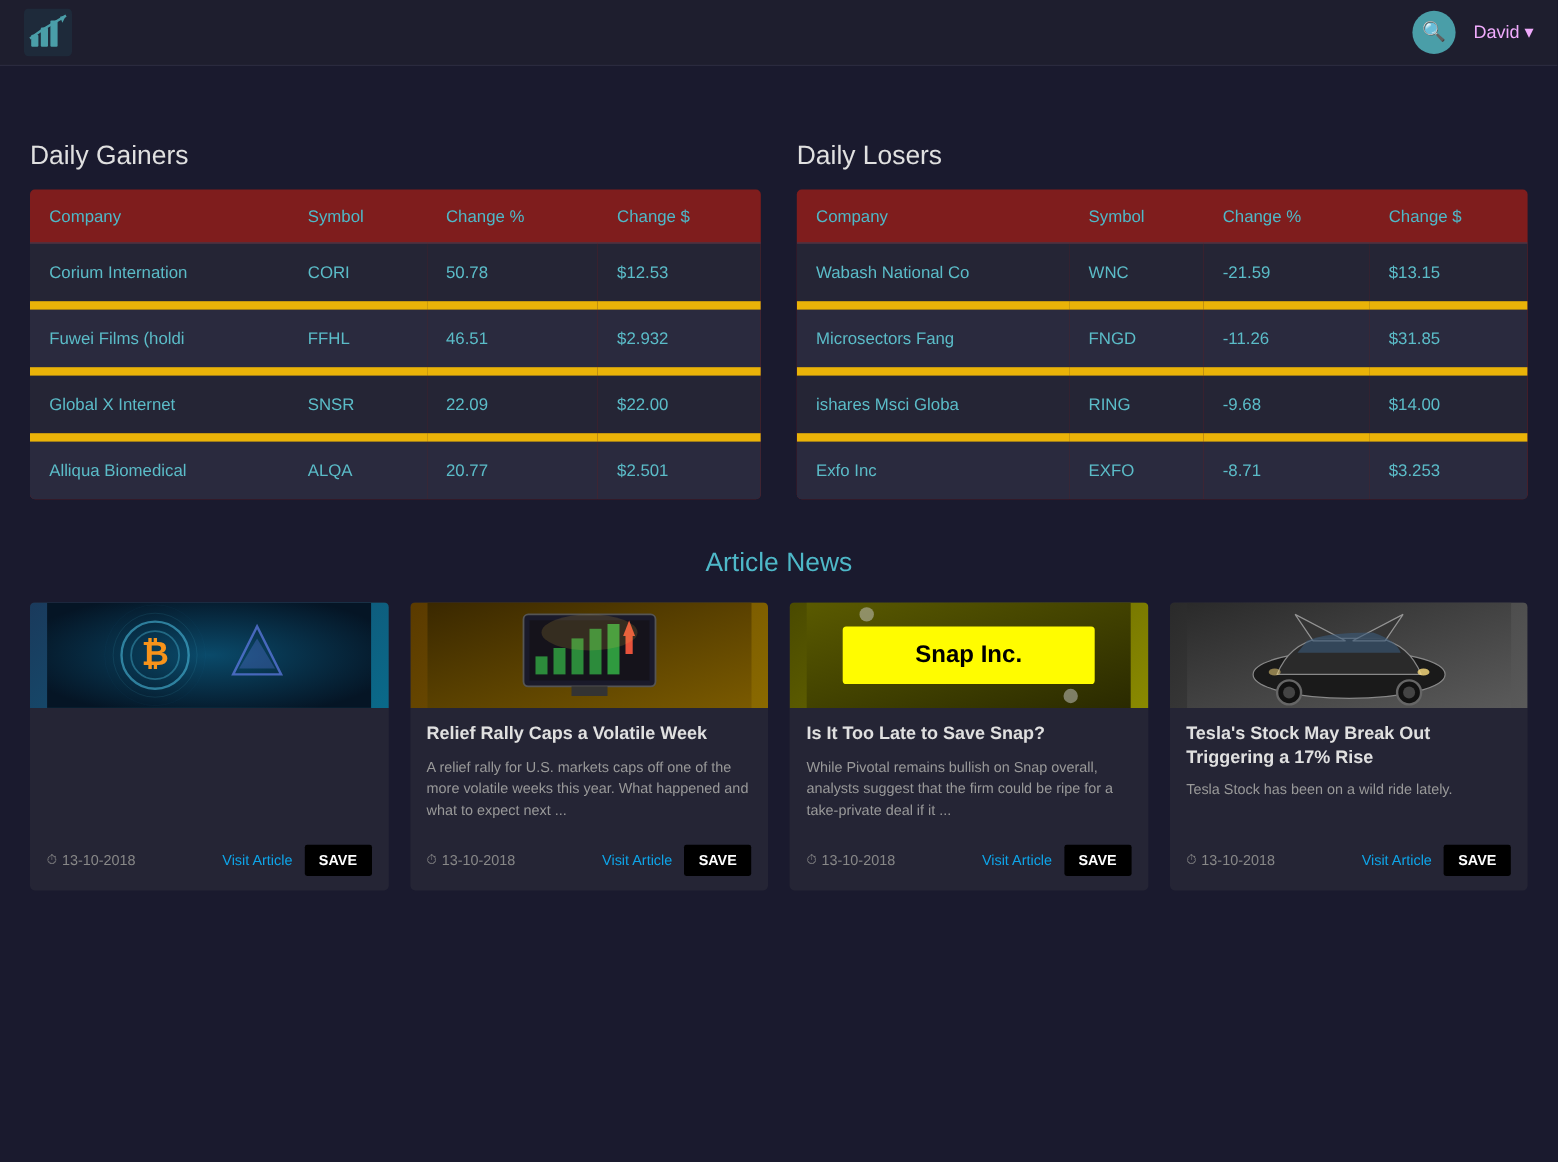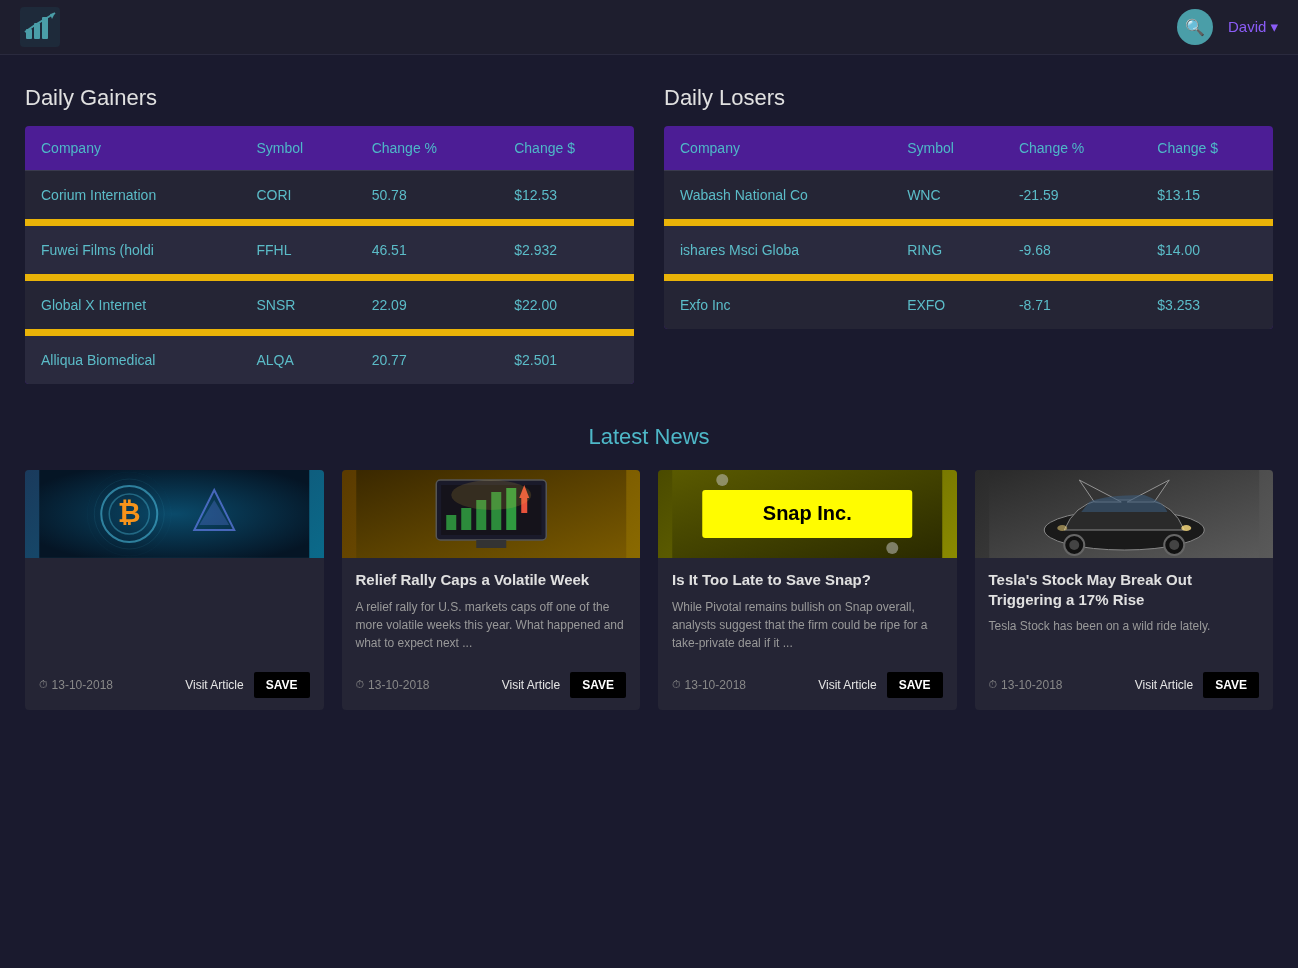--- a/index.html
+++ b/index.html
@@ -42,51 +42,52 @@
       width: 36px;
       height: 36px;
       cursor: pointer;
       display: flex;
       align-items: center;
       justify-content: center;
       color: white;
       font-size: 16px;
     }
     .user-name {
-      color: #8b5cf6;
+      color: #f0abfc;
       font-size: 15px;
       cursor: pointer;
     }
 
     
     .main-content {
       padding: 30px 25px 20px 25px;
     }
 
     
     .tables-row {
       display: flex;
       gap: 30px;
       margin-bottom: 40px;
+      margin-top: 32px;
     }
     .table-section {
       flex: 1;
     }
     .section-title {
       color: #e0e0e0;
       font-size: 22px;
       font-weight: normal;
       margin-bottom: 15px;
     }
 
     
     .stock-table {
       width: 100%;
       border-collapse: collapse;
-      background-color: #4c1d95;
+      background-color: #7f1d1d;
       border-radius: 4px;
       overflow: hidden;
     }
     .stock-table th {
       color: #4eb8c8;
       font-weight: normal;
       text-align: left;
       padding: 14px 16px;
       font-size: 14px;
       border-bottom: 1px solid #3a3a4e;
@@ -158,21 +159,21 @@
       padding-top: 8px;
     }
     .news-date {
       color: #888;
       font-size: 12px;
       display: flex;
       align-items: center;
       gap: 4px;
     }
     .news-visit {
-      color: #e5e5e5;
+      color: #0ea5e9;
       font-size: 12px;
       text-decoration: none;
       cursor: pointer;
       margin-left: auto;
     }
     .news-save-btn {
       background-color: #000000;
       color: white;
       border: none;
       padding: 6px 12px;
@@ -288,39 +289,45 @@
           </tr>
         </thead>
         <tbody id="losers-tbody">
         <tr>
     <td>Wabash National Co</td>
     <td>WNC</td>
     <td>-21.59</td>
     <td>$13.15</td>
   </tr>
             <tr>
+    <td>Microsectors Fang</td>
+    <td>FNGD</td>
+    <td>-11.26</td>
+    <td>$31.85</td>
+  </tr>
+            <tr>
     <td>ishares Msci Globa</td>
     <td>RING</td>
     <td>-9.68</td>
     <td>$14.00</td>
   </tr>
             <tr>
     <td>Exfo Inc</td>
     <td>EXFO</td>
     <td>-8.71</td>
     <td>$3.253</td>
   </tr>
           </tbody>
       </table>
     </div>
 
   </div>
 
   <div class="news-section">
-    <h2 class="news-title">Latest News</h2>
+    <h2 class="news-title">Article News</h2>
     <div class="news-grid" id="news-grid">
     <div class="news-card">
     <div class="card-image-container img-bitcoin">
       <svg width="100%" height="88" viewBox="0 0 270 88" xmlns="http://www.w3.org/2000/svg">
     <defs>
       <radialGradient id="bg1" cx="50%" cy="50%" r="60%">
         <stop offset="0%" stop-color="#0a4a6a"></stop>
         <stop offset="100%" stop-color="#051525"></stop>
       </radialGradient>
     </defs>

